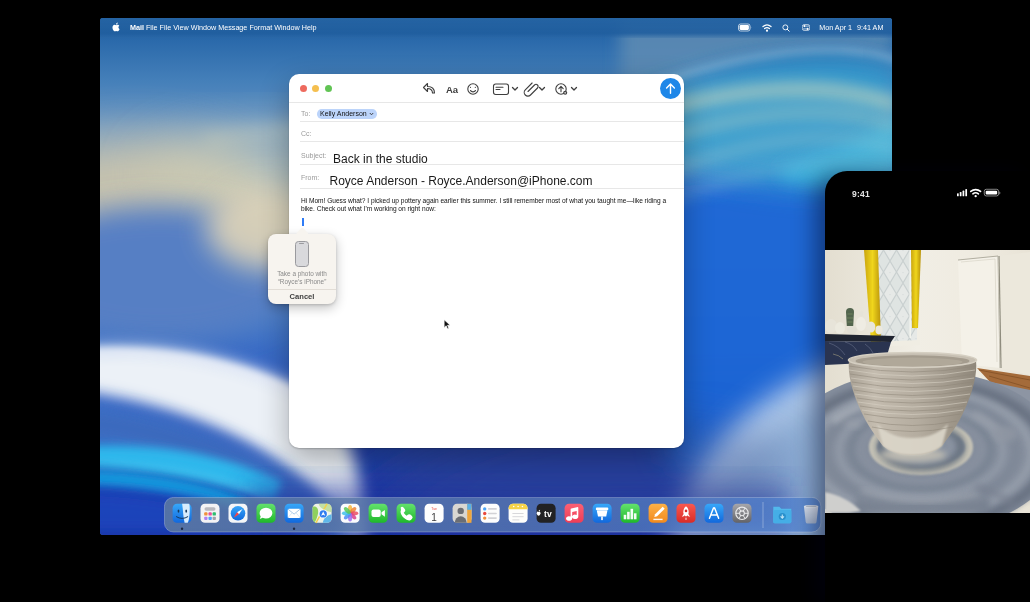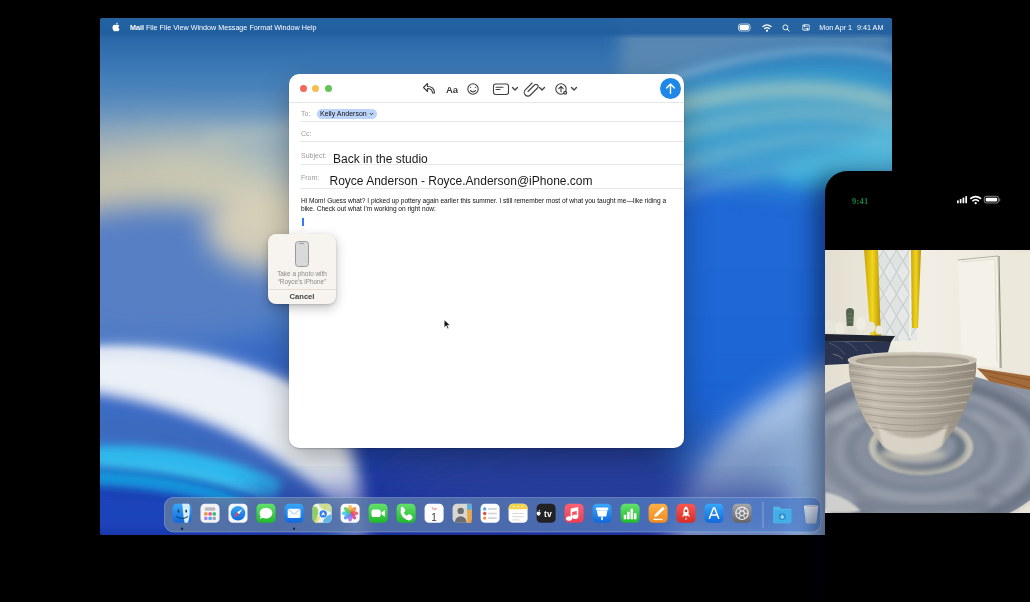--- a/index.html
+++ b/index.html
@@ -41,21 +41,21 @@
 #pcancel { position:absolute; left:0; top:58px; width:68px; text-align:center;
   font-size:7.6px; font-weight:bold; color:#3f3f3f; }
 #psep { position:absolute; left:0; top:54.5px; width:68px; height:1px; background:#e2ddd6; }
 #phoneicon { position:absolute; left:27px; top:7px; width:14px; height:26px;
   border:1.6px solid #9a9a9e; border-radius:3.5px; background:#d9d9dc; }
 #phoneicon:before { content:""; position:absolute; left:2.5px; top:0.5px; width:5px; height:1.6px;
   background:#9a9a9e; border-radius:1px; }
 #phone { position:absolute; left:825px; top:171px; width:205px; height:431px;
   background:#000; border-top-left-radius:22px; overflow:hidden;
   box-shadow:-10px 2px 22px rgba(0,0,25,0.45); }
-#pstatus { position:absolute; left:0; top:16px; width:205px; height:28px; color:#15803d;font-family:Liberation Serif, serif; }
+#pstatus { position:absolute; left:0; top:9px; width:205px; height:28px; color:#e5e5e5; }
 #ptime { position:absolute; left:27px; top:9px; font-size:8.5px; font-weight:bold; letter-spacing:0.2px; }
 #pbotpanel { position:absolute; left:0px; top:373.5px; width:194px; height:49px; background:#1b1b1d; color:#fff; font-size:7.5px; }
 #pbotpanel .rt { position:absolute; left:7px; top:13px; }
 #pbotpanel .up { position:absolute; right:6px; top:13px; }
 #photo { position:absolute; left:0px; top:79px; width:205px; height:263px; }
 </style>
 </head>
 <body>
 <div id="stage">
 <div id="desktop">

